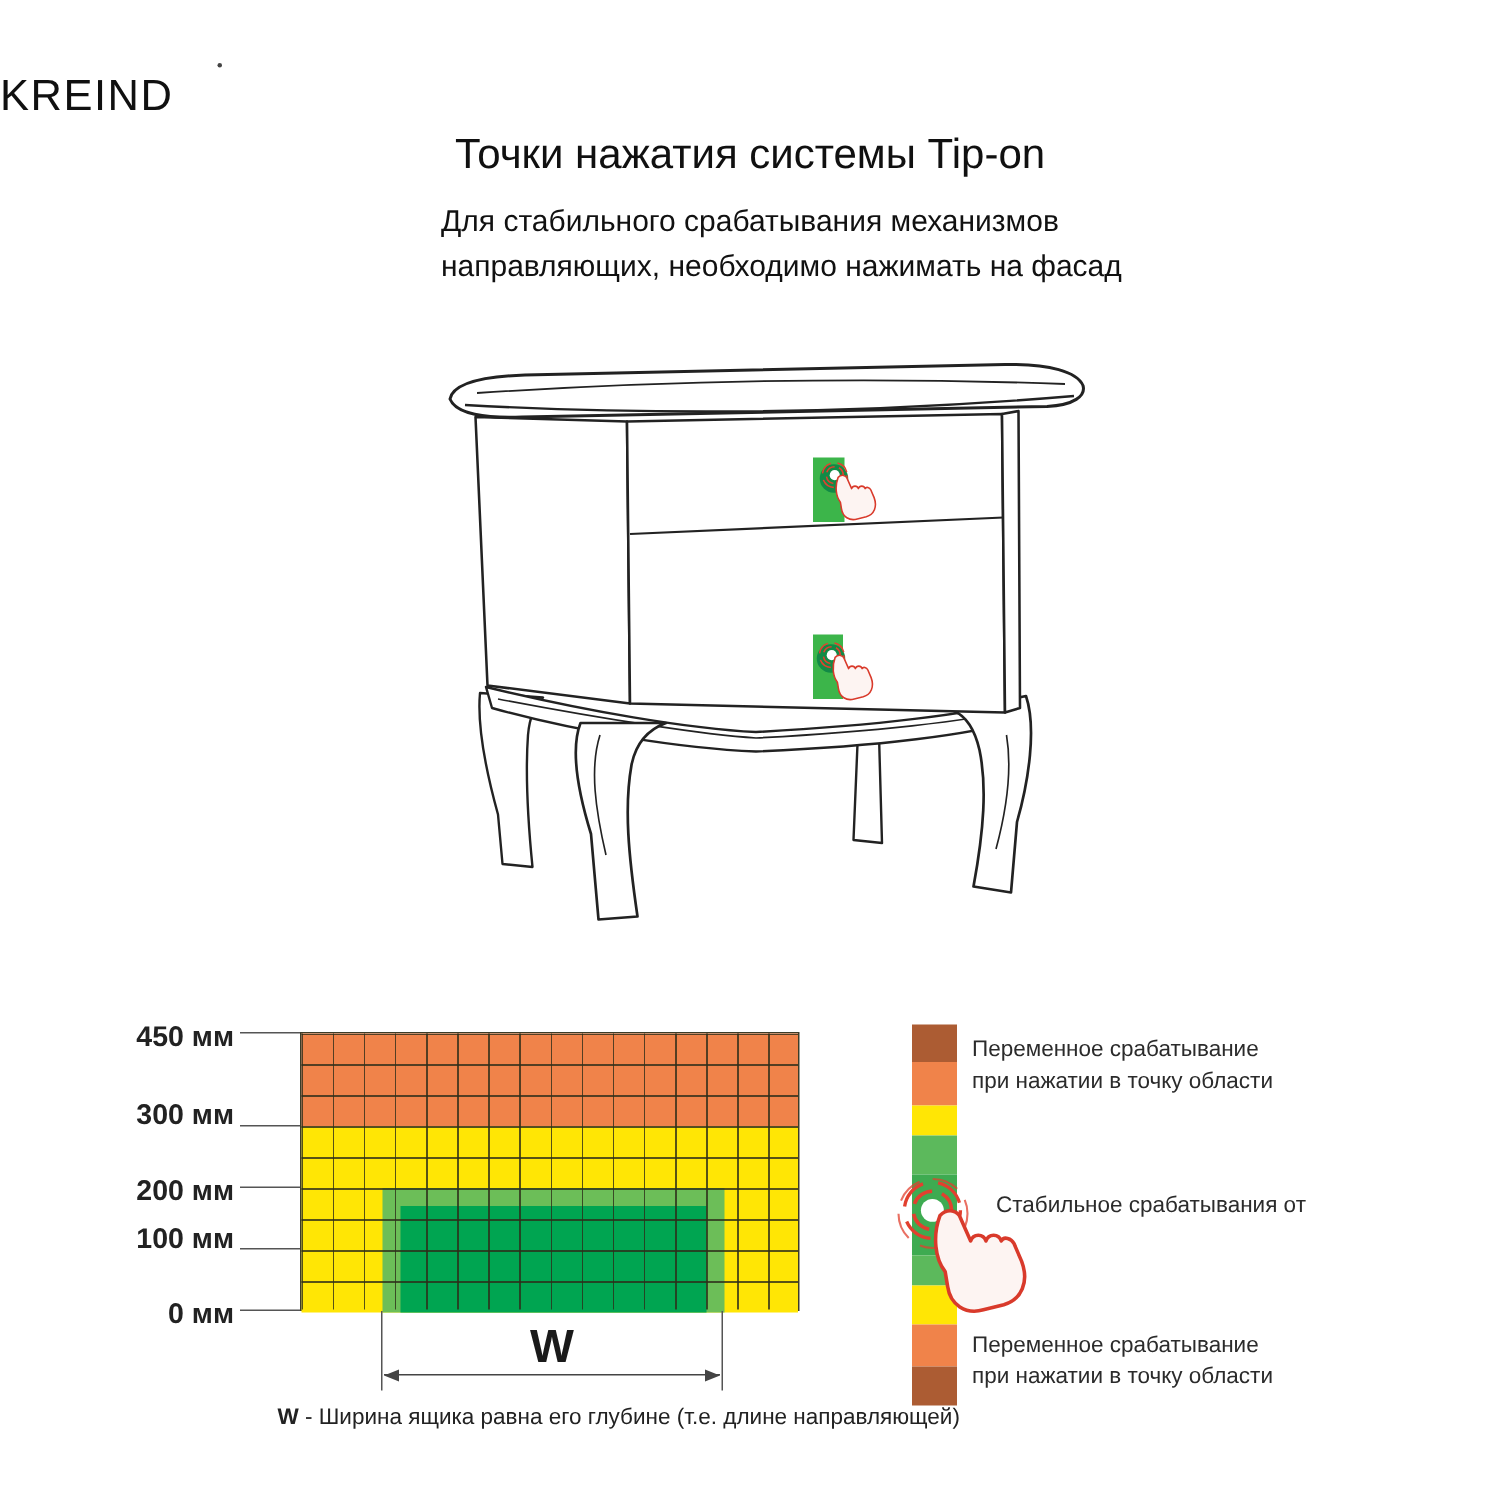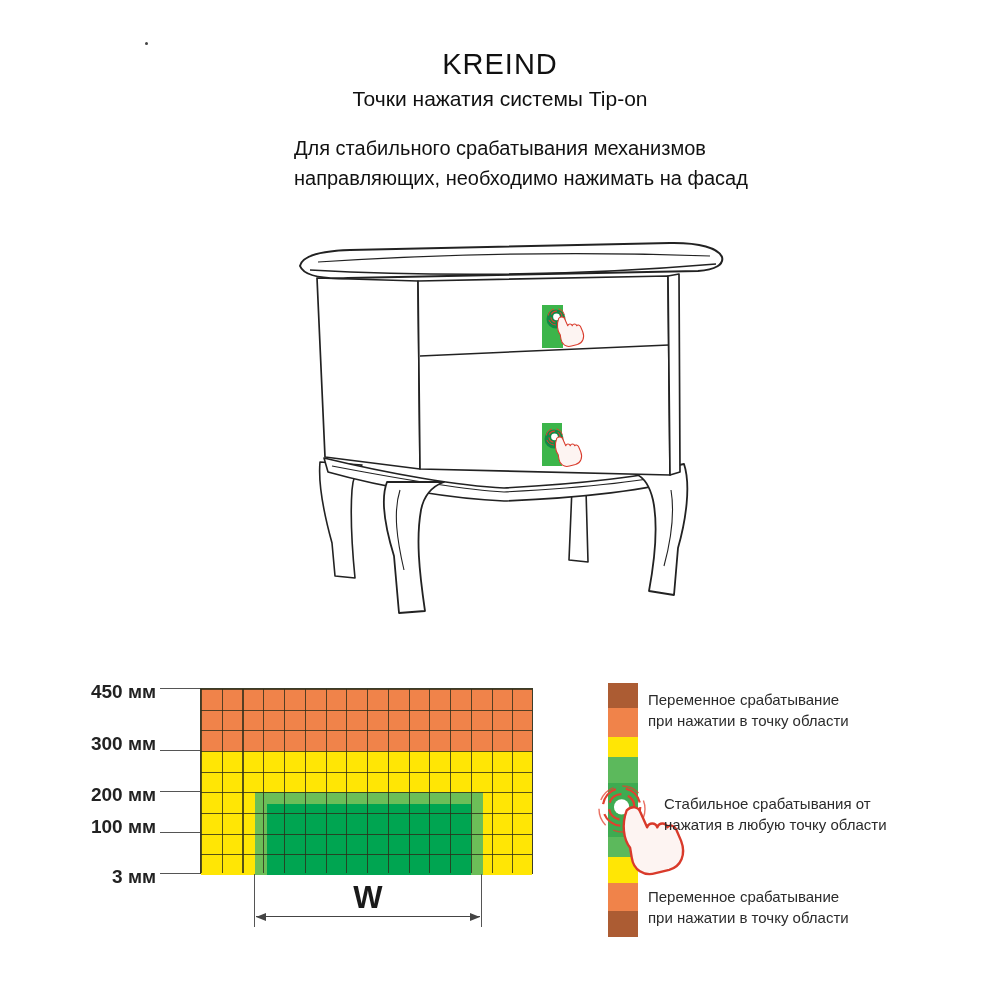--- a/index.html
+++ b/index.html
@@ -2,24 +2,24 @@
 <html><head>
 <meta charset="utf-8">
 <style>
   * { margin:0; padding:0; box-sizing:border-box; }
   html,body { background:#fff; }
   body { font-family:"Liberation Sans", sans-serif; color:#161616; }
   .page { position:relative; width:1000px; height:1000px; background:#fff; overflow:hidden; }
 
   .stray-dot { position:absolute; left:145px; top:42px; width:3px; height:3px; background:#444; border-radius:50%; }
 
-  .brand-title { position:absolute; left:0; top:48px; width:1000px; text-align:center;
+  .brand-title { position:absolute; left:0; top:48px; width:1000px; 
                  font-size:29px; font-weight:500; letter-spacing:1px; color:#101010; }
   .page-subtitle { position:absolute; left:0; top:87px; width:1000px; text-align:center;
-                 font-size:21px; font-weight:400; color:#101010; }
+                 font-size:28px; font-weight:400; color:#101010; }
 
   .intro { position:absolute; left:262px; top:133px; font-size:20px; line-height:30px; color:#111;margin-left:32px; }
 
   .furniture-svg { position:absolute; left:280px; top:238px; width:450px; height:402px; }
 
   
   .zone-grid { position:absolute; left:200px; top:688px; width:333px; height:186px;
                border:1px solid #3c3c28; }
   .zone-orange { position:absolute; left:0; top:0; width:100%; height:62px; }
   .zone-yellow { position:absolute; left:0; top:62px; width:100%; height:124px; }
@@ -127,33 +127,36 @@
     <div class="zone-yellow" style="background:#FFE605"></div>
     <div class="zone-green-outer" style="background:#6CBE58"></div>
     <div class="zone-green-inner" style="background:#00A551"></div>
     <div class="grid-lines"></div>
   </div>
 
   <div class="axis-label" style="top:681px">450 мм</div>
   <div class="axis-label" style="top:733px">300 мм</div>
   <div class="axis-label" style="top:784px">200 мм</div>
   <div class="axis-label" style="top:816px">100 мм</div>
-  <div class="axis-label" style="top:866px">3 мм</div>
+  <div class="axis-label" style="top:866px">0 мм</div>
 
   <div class="tick" style="top:688px"></div>
   <div class="tick" style="top:750px"></div>
   <div class="tick" style="top:791px"></div>
   <div class="tick" style="top:832px"></div>
   <div class="tick" style="top:873px"></div>
 
   <div class="w-ext" style="left:254px"></div>
   <div class="w-ext" style="left:481px"></div>
   <div class="w-arrow"></div>
   <div class="w-label">W</div>
 
+  <div class="diagram-caption">
+    <b>W</b><span> - Ширина ящика равна его глубине (т.е. длине направляющей)</span>
+  </div>
 
   <div class="legend-bar">
     <div class="legend-seg" style="height:25px;background:#AC5C33"></div>
     <div class="legend-seg" style="height:29px;background:#F0834A"></div>
     <div class="legend-seg" style="height:20px;background:#FFE605"></div>
     <div class="legend-seg" style="height:26px;background:#5CB95C"></div>
     <div class="legend-seg" style="height:54px;background:#3EAB51"></div>
     <div class="legend-seg" style="height:20px;background:#5CB95C"></div>
     <div class="legend-seg" style="height:26px;background:#FFE605"></div>
     <div class="legend-seg" style="height:28px;background:#F0834A"></div>
@@ -164,20 +167,19 @@
     <circle cx="28" cy="35" r="23" fill="none" stroke="#E2402F" stroke-width="1.4" stroke-dasharray="18 9" opacity="0.75"></circle>
     <use href="#hand-icon" transform="translate(31,38) scale(1.7)"></use>
   </svg>
 
   <div class="legend-item legend-item-top">
     <div>Переменное срабатывание</div>
     <div>при нажатии в точку области</div>
   </div>
   <div class="legend-item legend-item-middle">
     <div>Стабильное срабатывания от</div>
-    <div>нажатия в любую точку области</div>
   </div>
   <div class="legend-item legend-item-bottom">
     <div>Переменное срабатывание</div>
     <div>при нажатии в точку области</div>
   </div>
 
 </div>
 
 </body></html>

